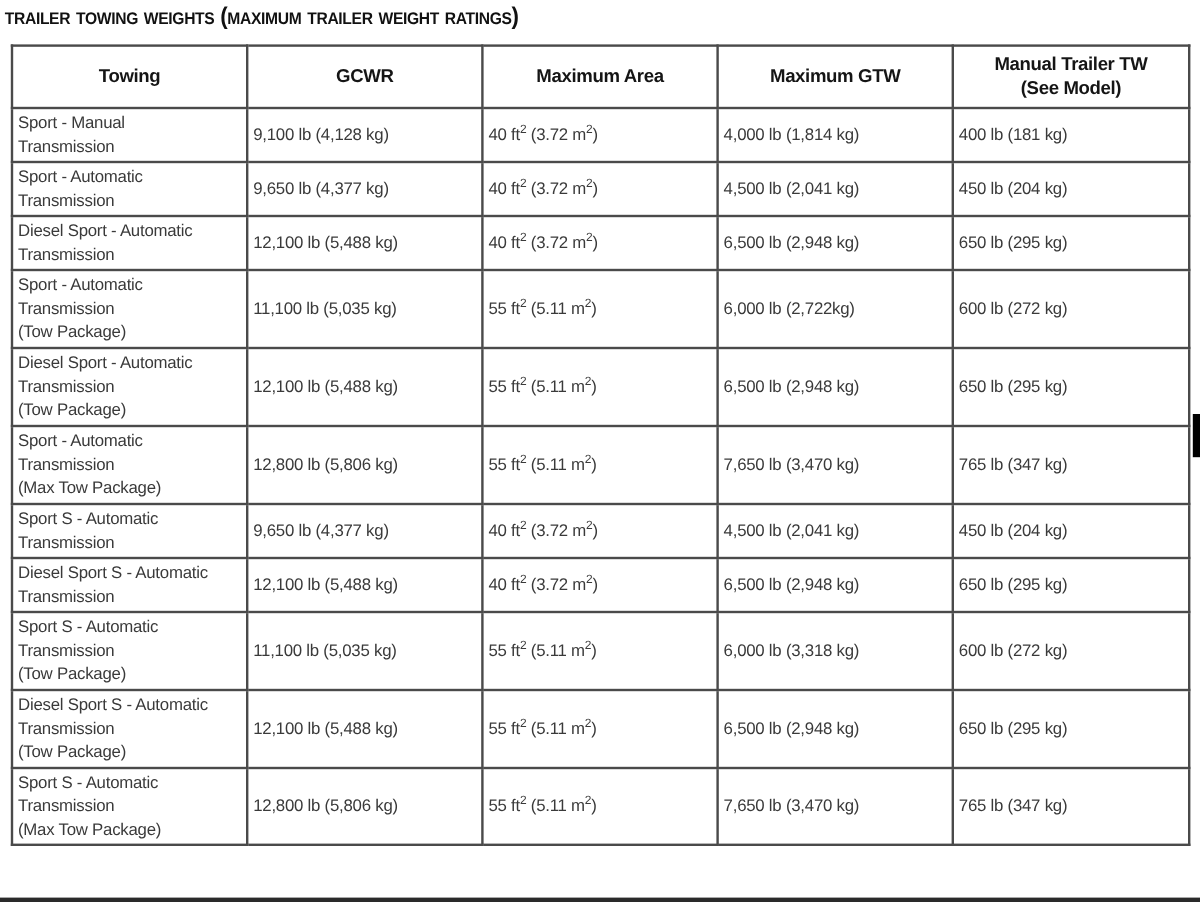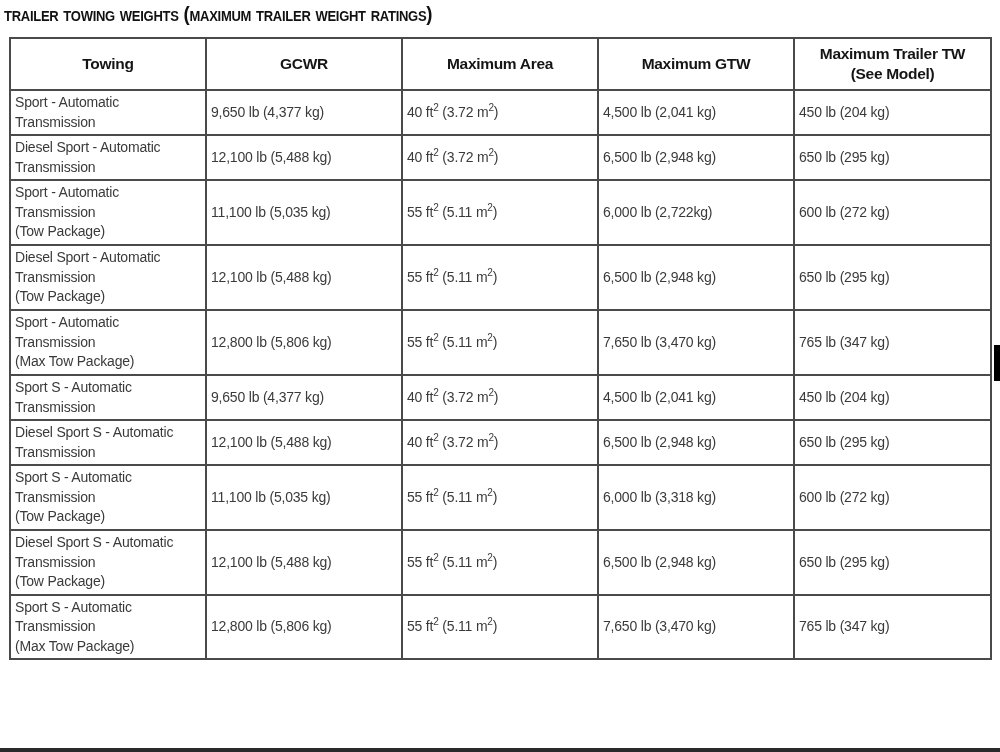--- a/index.html
+++ b/index.html
@@ -81,25 +81,32 @@
         <col class="c2">
         <col class="c3">
         <col class="c4">
     </colgroup>
     <thead>
       <tr>
         <th><span>Towing</span></th>
         <th><span>GCWR</span></th>
         <th><span>Maximum Area</span></th>
         <th><span>Maximum GTW</span></th>
-        <th><span>Maximum Trailer TW</span><br><span>(See Model)</span></th>
+        <th><span>Manual Trailer TW</span><br><span>(See Model)</span></th>
       </tr>
     </thead>
     <tbody id="tbody">
 
+    <tr class="h2">
+          <td class="model"><span>Sport - Manual</span><br><span>Transmission</span></td>
+          <td>9,100 lb (4,128 kg)</td>
+          <td><span>40 ft</span><sup>2</sup> <span>(3.72 m</span><sup>2</sup><span>)</span></td>
+          <td>4,000 lb (1,814 kg)</td>
+          <td>400 lb (181 kg)</td>
+        </tr>
         <tr class="h2">
           <td class="model"><span>Sport - Automatic</span><br><span>Transmission</span></td>
           <td>9,650 lb (4,377 kg)</td>
           <td><span>40 ft</span><sup>2</sup> <span>(3.72 m</span><sup>2</sup><span>)</span></td>
           <td>4,500 lb (2,041 kg)</td>
           <td>450 lb (204 kg)</td>
         </tr>
         <tr class="h2">
           <td class="model"><span>Diesel Sport - Automatic</span><br><span>Transmission</span></td>
           <td>12,100 lb (5,488 kg)</td>

